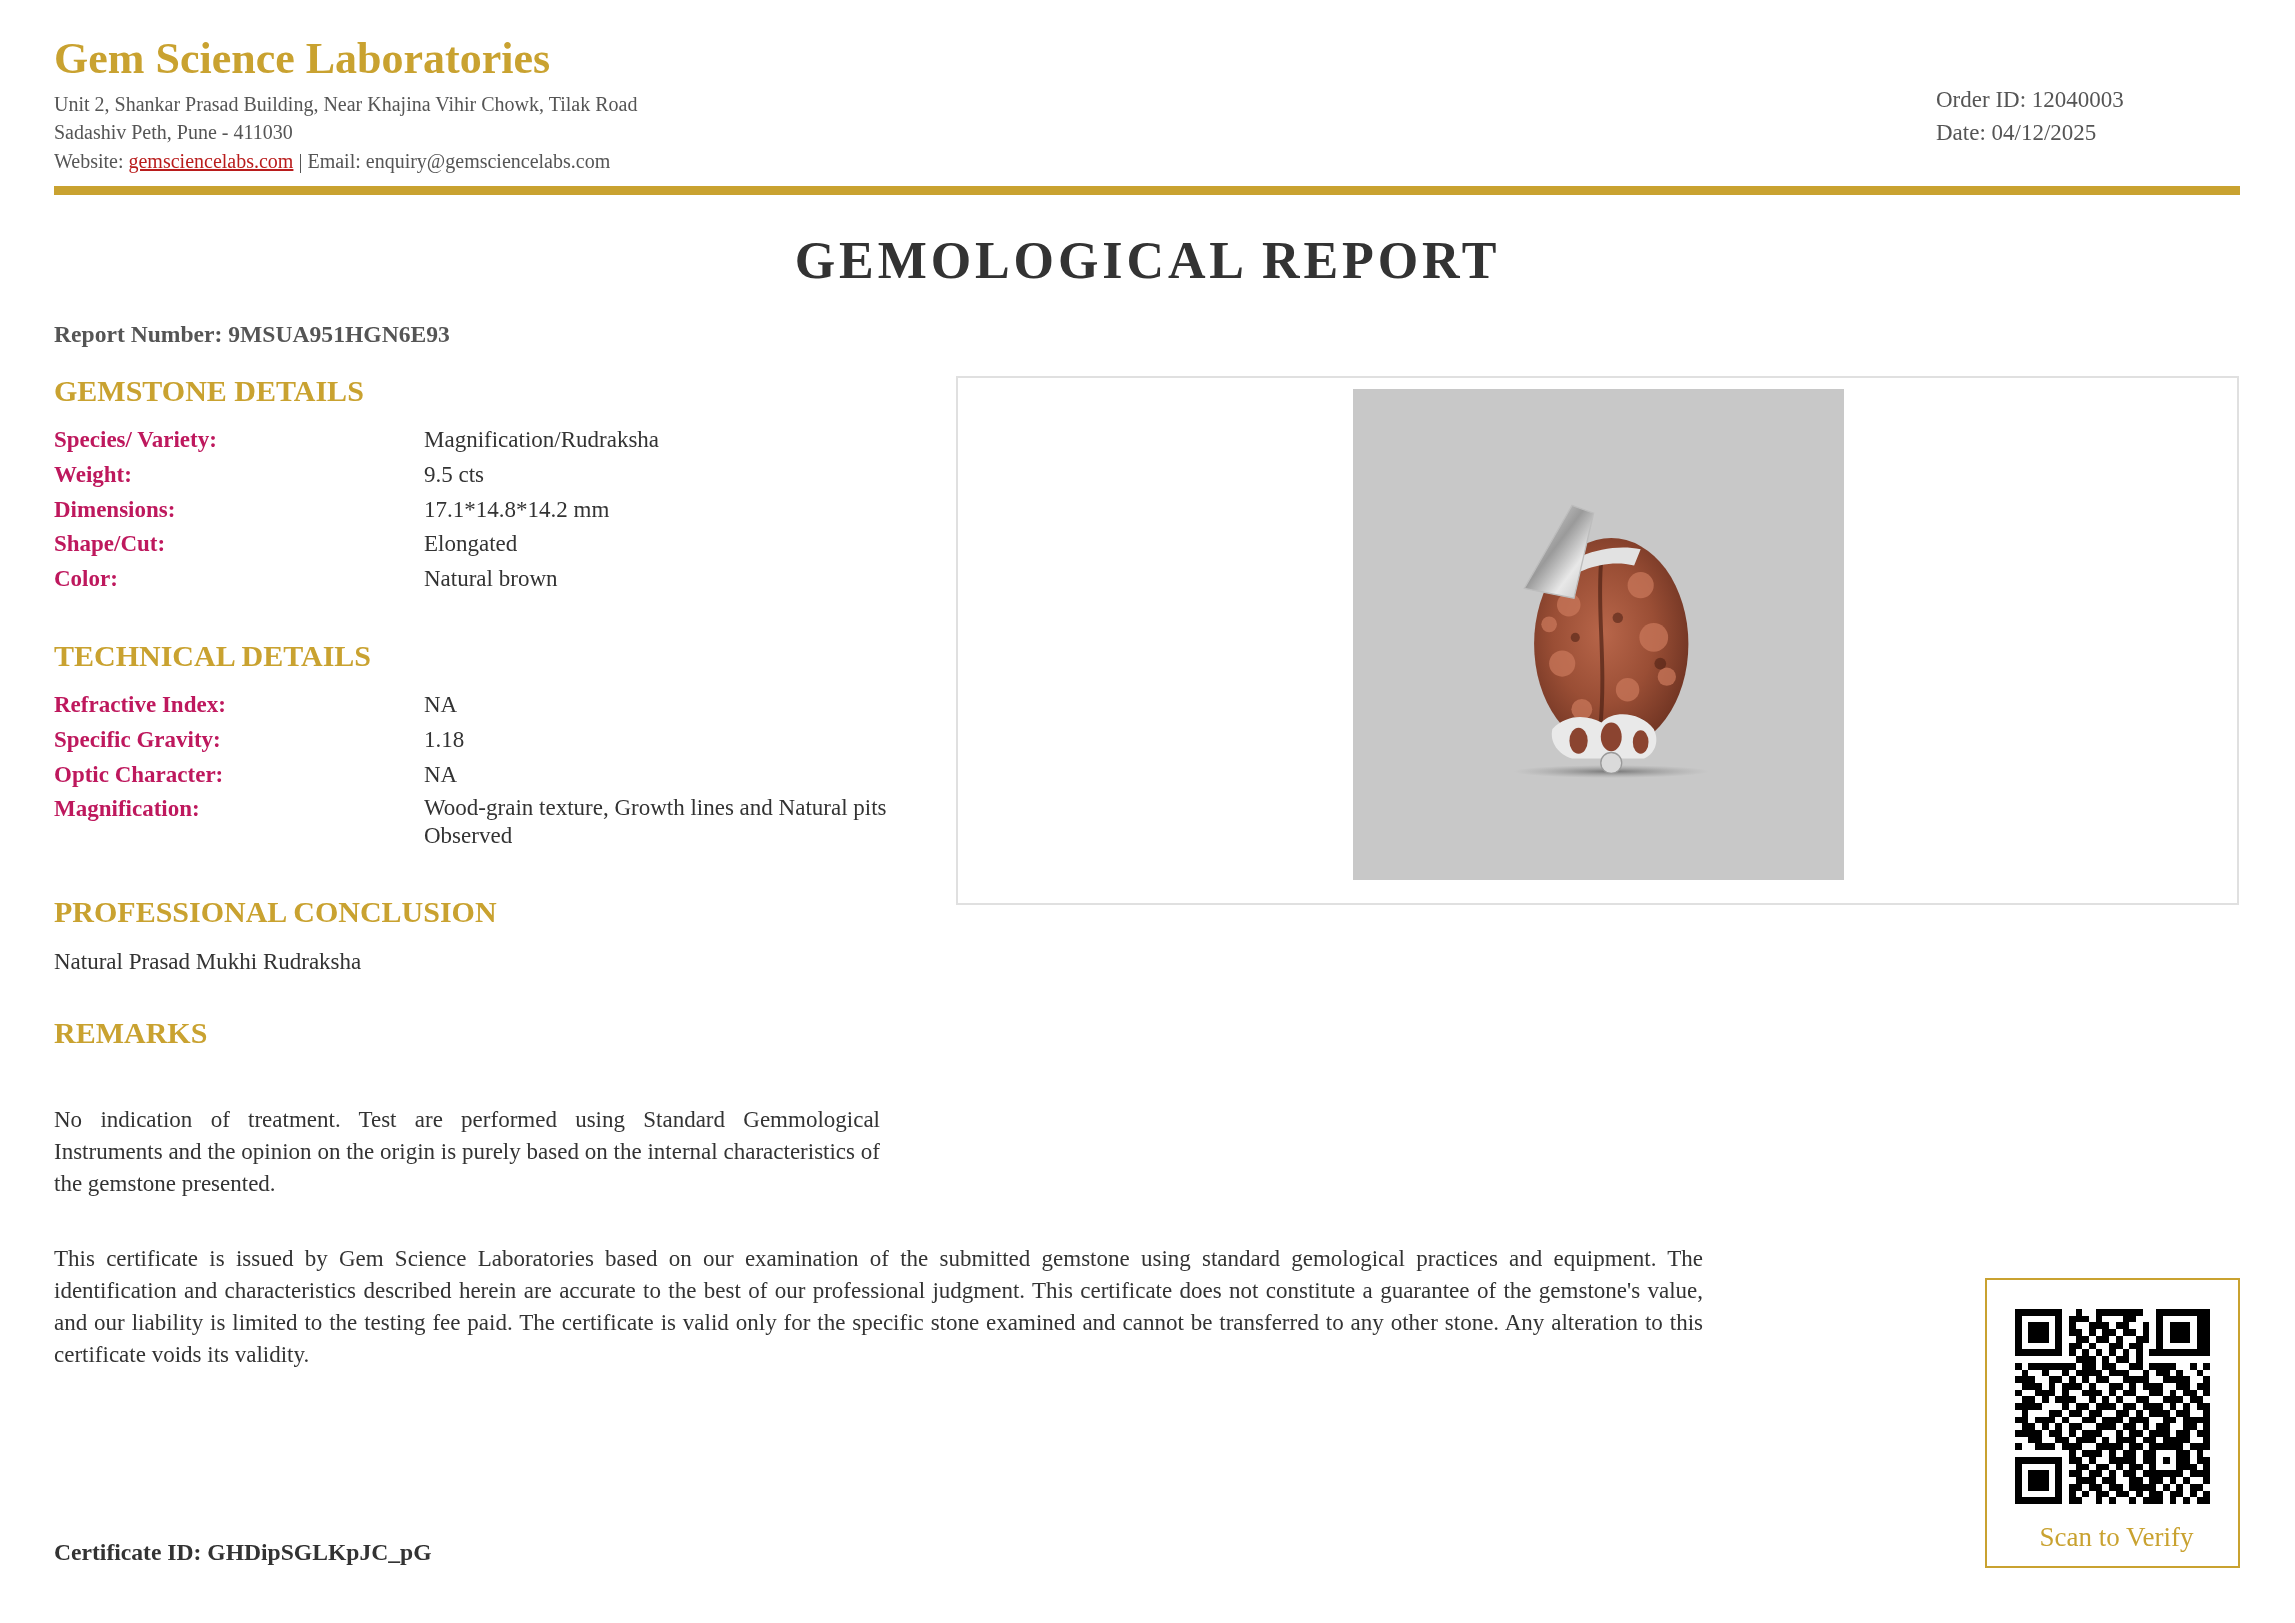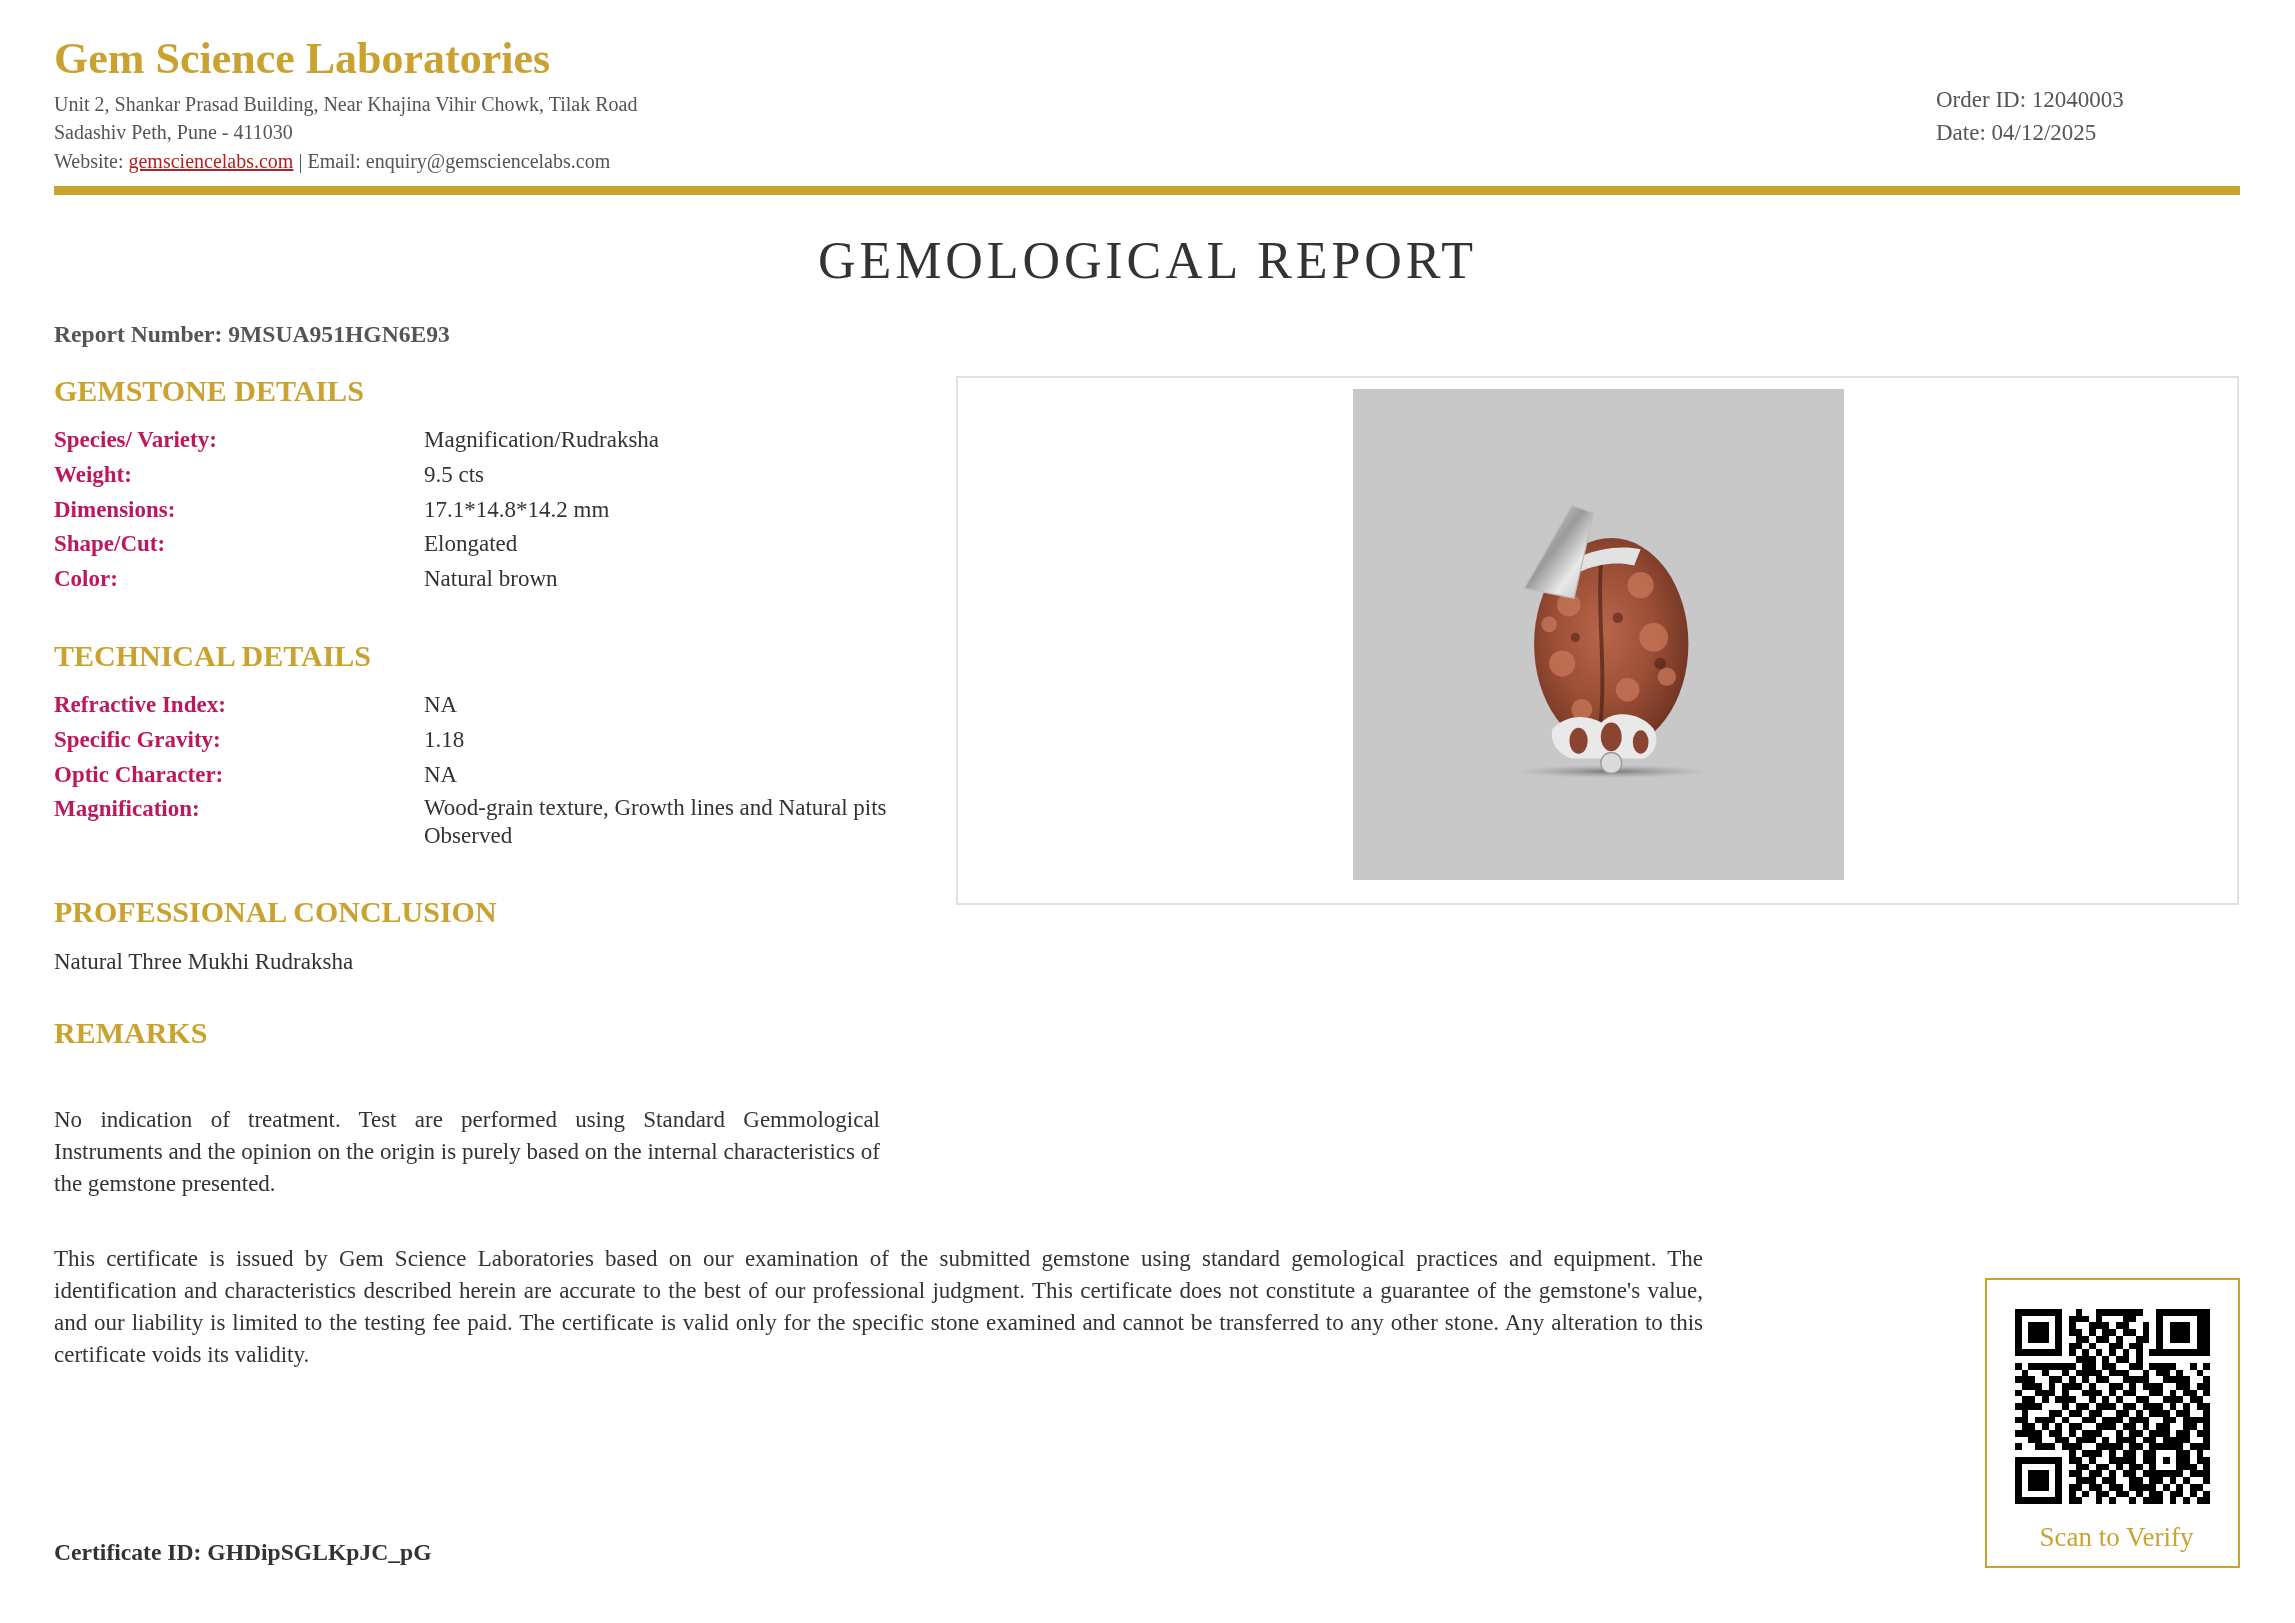--- a/index.html
+++ b/index.html
@@ -4,21 +4,21 @@
 <style>
   html, body { margin:0; padding:0; background:#ffffff; }
   body { width:2295px; height:1623px; position:relative; overflow:hidden;
          font-family:"Liberation Serif", "DejaVu Serif", serif; color:#333333; }
   .abs { position:absolute; }
   .company { left:54px; top:34px; font-size:44px; font-weight:bold; color:#C9A230; line-height:1.15; white-space:nowrap; }
   .addr { left:54px; font-size:20px; color:#555555; line-height:1.2; white-space:nowrap; }
   .addr a { color:#b91c1c; text-decoration:underline; }
   .meta { left:1936px; font-size:23px; color:#555555; line-height:1.2; white-space:nowrap;margin-top:10px; }
   .goldbar { left:54px; top:186px; width:2186px; height:8.5px; background:#C9A230; }
-  .title { left:0; width:2295px; top:230px; text-align:center; font-size:52px; font-weight:normal;
+  .title { left:0; width:2295px; top:230px; text-align:center; font-size:52px; font-weight:bold;
            letter-spacing:3.9px; color:#333333; line-height:1.2; }
   .reportno { left:54px; top:321px; font-size:23.6px; font-weight:bold; color:#555555; white-space:nowrap; }
   .section-h { left:54px; font-size:30px; font-weight:bold; color:#C9A230; white-space:nowrap; line-height:1.15; }
   .row { left:54px; width:851px; font-size:23px; line-height:29px; display:flex; }
   .row .lbl { width:370px; font-weight:bold; color:#be185d; flex:none; }
   .row .val { color:#333333; width:471px; }
   .para { left:54px; font-size:23px; line-height:33px; color:#333333; }
   .frame { left:956px; top:376px; width:1279px; height:525px; border:2.6px solid #E0E0E0; background:#ffffff; }
   .photo { left:1353px; top:389px; width:491px; height:491px; background:#C8C8C8; overflow:hidden; }
   .footer-text { left:54px; top:1243px; width:1649px; font-size:23px; line-height:32px; color:#333333; }
@@ -77,21 +77,21 @@
 <div class="abs row" style="top:760px">
   <span class="lbl">Optic Character:</span>
   <span class="val">NA</span>
 </div>
 <div class="abs row" style="top:794px">
   <span class="lbl">Magnification:</span>
   <span class="val" style="width:471px; line-height:28px">Wood-grain texture, Growth lines and Natural pits Observed</span>
 </div>
 
 <div class="abs section-h" style="top:895px">PROFESSIONAL CONCLUSION</div>
-<div class="abs para" style="top:945px; white-space:nowrap">Natural Three Mukhi Rudraksha</div>
+<div class="abs para" style="top:945px; white-space:nowrap">Natural Prasad Mukhi Rudraksha</div>
 
 <div class="abs section-h" style="top:1016px">REMARKS</div>
 <div class="abs para" style="top:1065px; width:826px; line-height:32px; text-align:justify; hyphens:auto;margin-top:39px;" lang="en">No indication of treatment. Test are performed using Standard Gemmological Instruments and the opinion on the origin is purely based on the internal characteristics of the gemstone presented.</div>
 
 <div class="abs frame"></div>
 <div class="abs photo">
   <svg width="491" height="491" viewBox="0 0 751 751">
     <defs>
       <radialGradient id="bead" cx="45%" cy="45%" r="60%">
         <stop offset="0%" stop-color="#B8664A"></stop>

